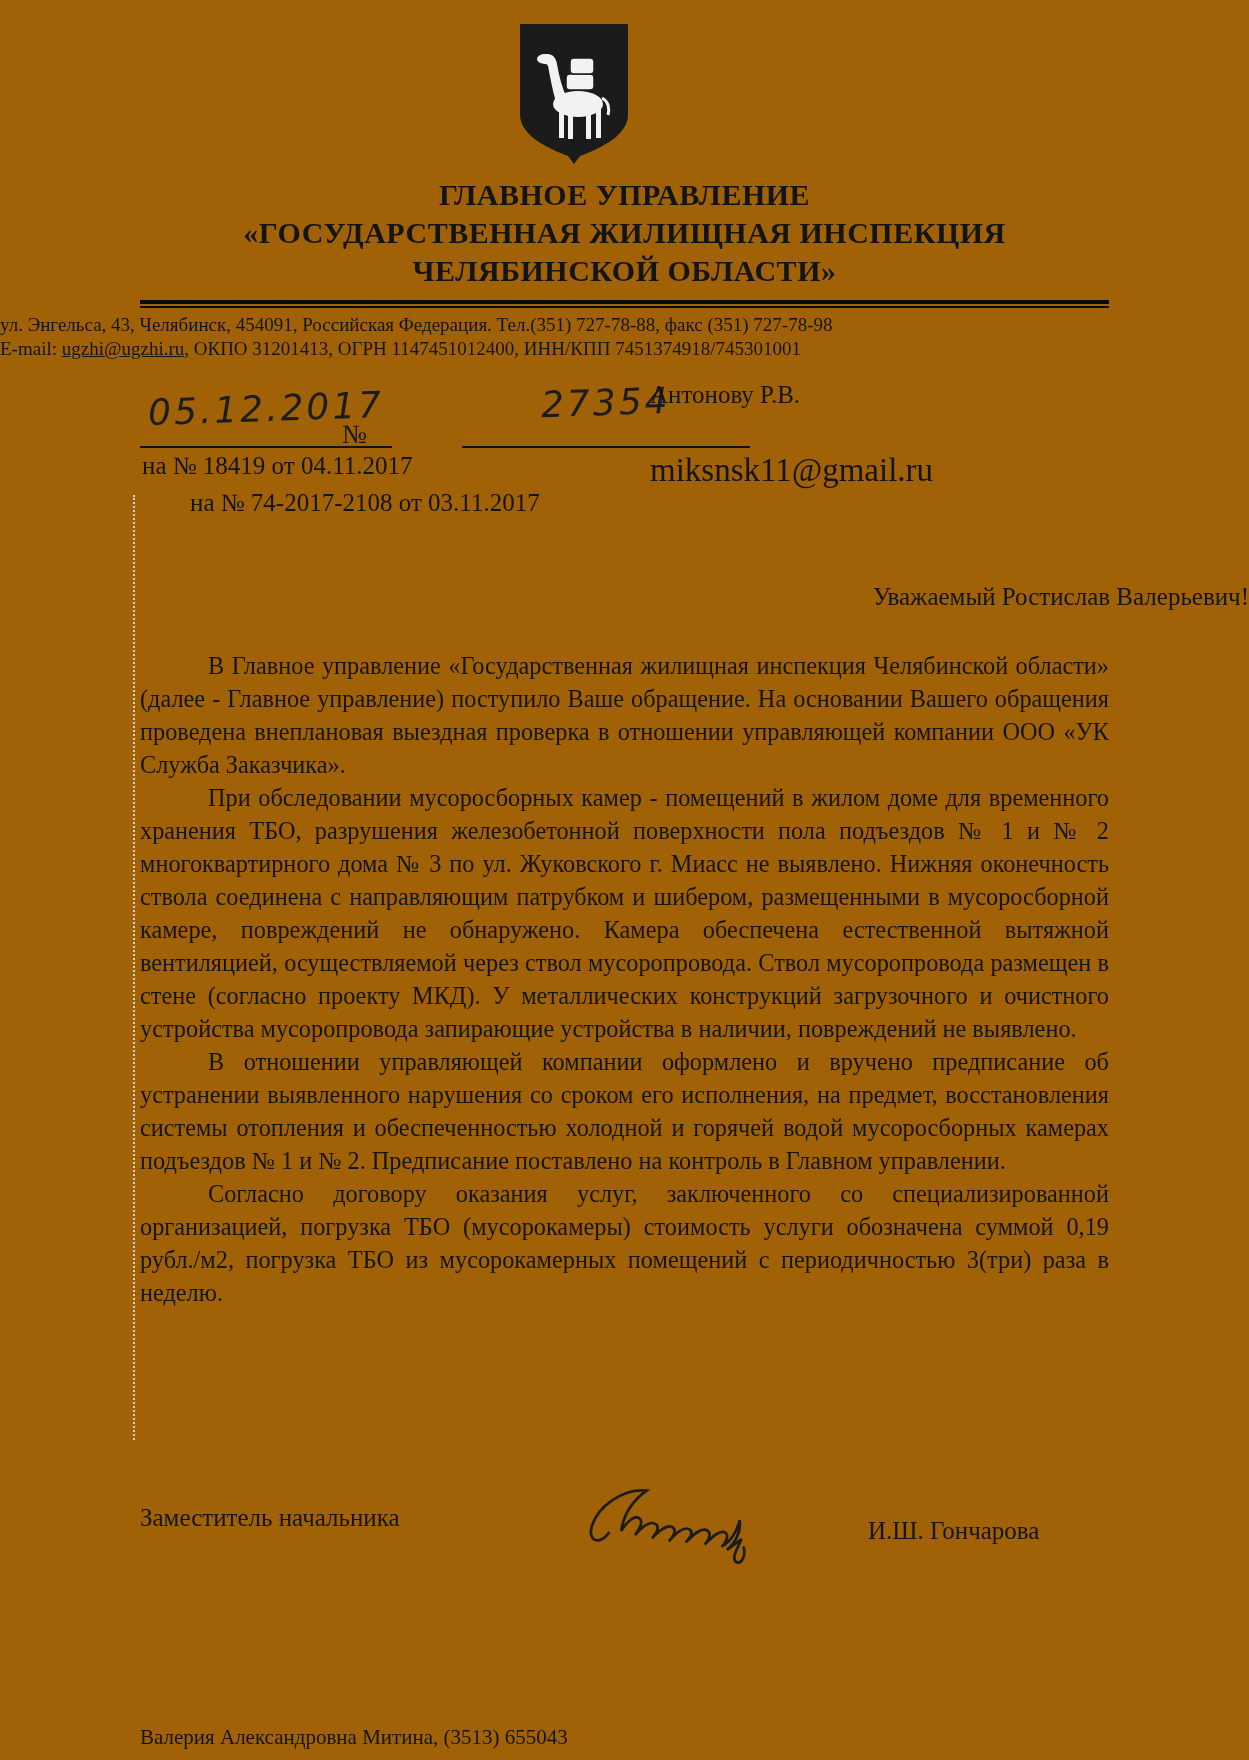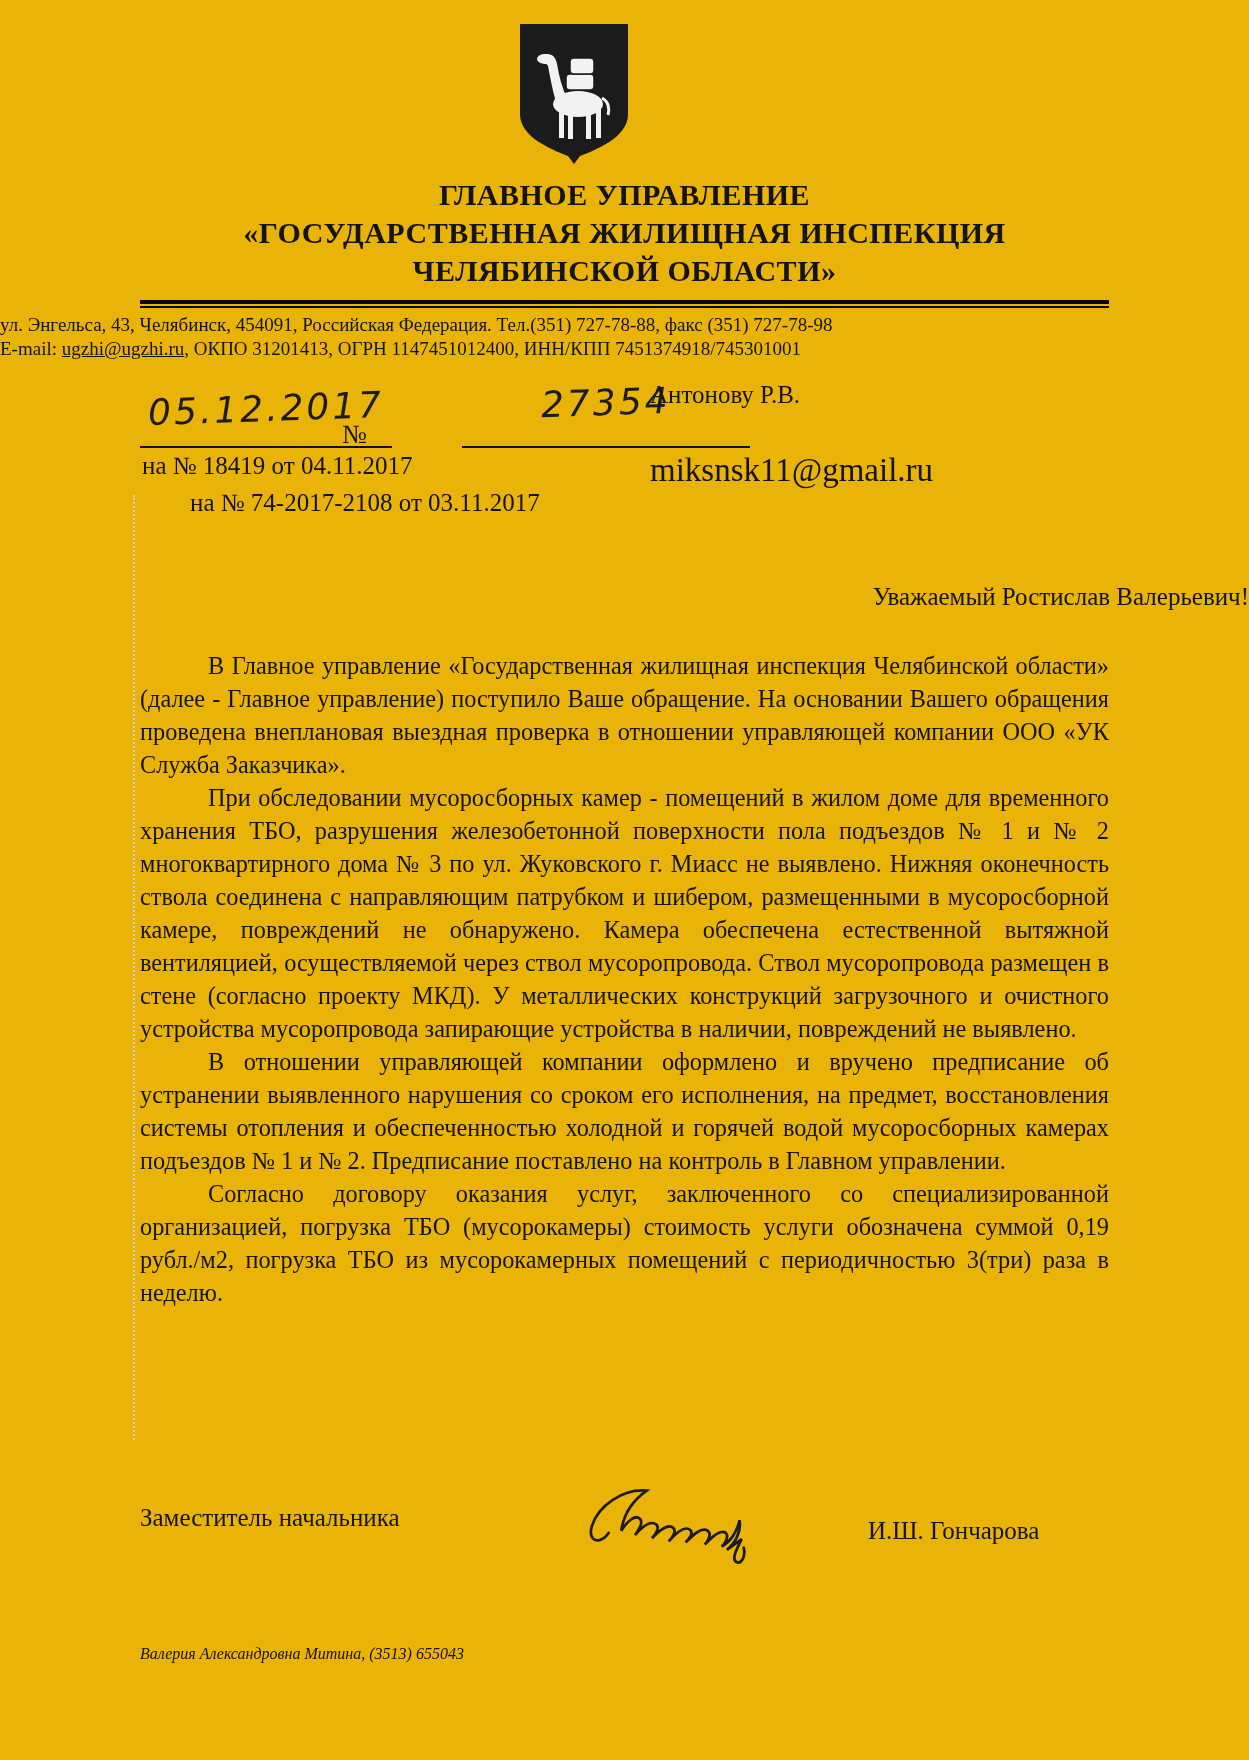--- a/index.html
+++ b/index.html
@@ -1,20 +1,20 @@
 <!DOCTYPE html>
 <html lang="ru"><head>
 <meta charset="utf-8">
 <style>
   html,body{margin:0;padding:0;background:#e8e8e8;}
   .page{
     position:relative;
     width:1249px;height:1760px;
     margin:0 auto;
-    background:#eab308;
+    background:#a16207;
     font-family:"Liberation Serif", serif;
     color:#141414;
     overflow:hidden;
   }
   
   .emblem{position:absolute;left:512px;top:18px;width:124px;height:148px;}
   
   .org-name{
     position:absolute;top:176px;left:0;right:0;
     text-align:center;font-weight:bold;
@@ -55,21 +55,21 @@
   .body-text{
     position:absolute;left:140px;top:649px;width:969px;
     font-size:24.3px;line-height:33px;text-align:justify;
   }
   .body-text p{margin:0;text-indent:68px;}
   
   .sig-position{position:absolute;left:140px;top:1496px;font-size:25px;line-height:43px;}
   .sig-autograph{position:absolute;left:575px;top:1478px;width:215px;height:95px;}
   .sig-name{position:absolute;left:868px;top:1517px;font-size:25px;}
   
-  .footer{position:absolute;left:140px;top:1645px;font-size:16px;font-style:italic;}
+  .footer{position:absolute;left:140px;top:1725px;font-size:21px;}
   
   .artifact{
     position:absolute;left:133px;top:495px;height:945px;width:0;
     border-left:2px dotted #d2d2d2;
   }
 </style>
 </head>
 <body>
 
 <div class="page">

